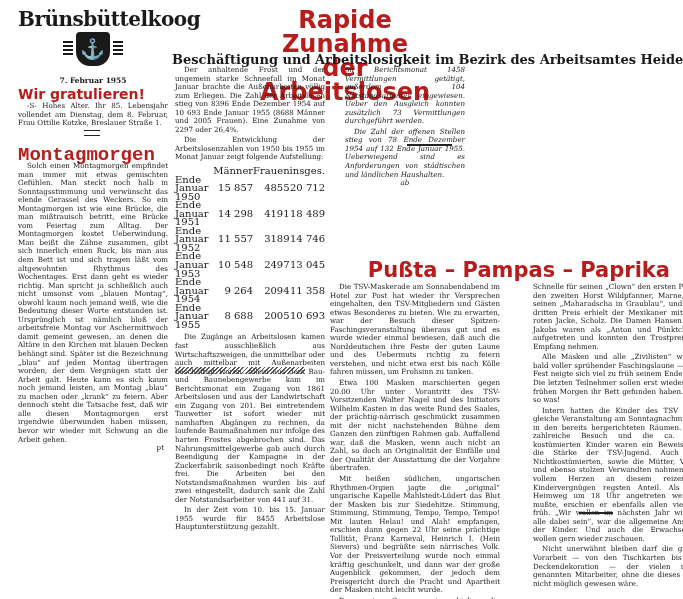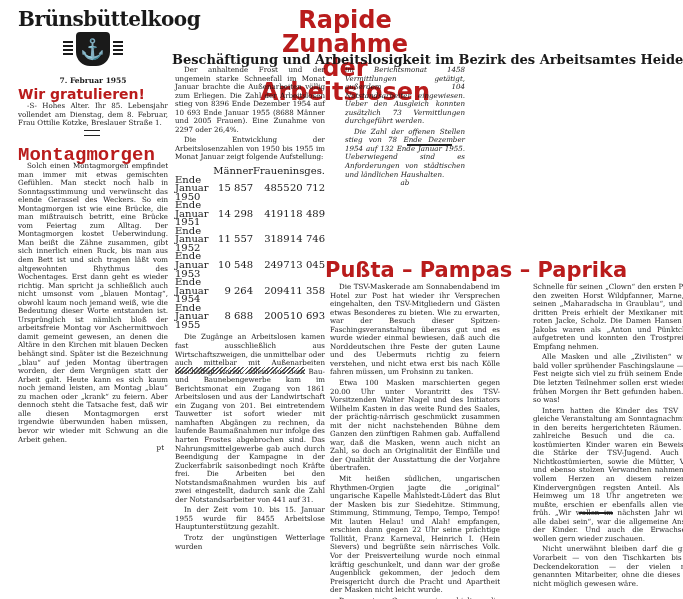--- a/index.html
+++ b/index.html
@@ -18,21 +18,21 @@
   .mast2{font-weight:bold;font-size:19px;letter-spacing:-0.5px;}
   .date{left:18px;top:76px;width:150px;text-align:center;font-size:7.5px;font-weight:bold;}
   .h-wir{left:18px;top:86px;width:150px;font-size:14px;}
   .h-mon{left:18px;top:144px;width:150px;text-align:left;font-size:19px;font-family:Liberation Mono, monospace;}
   .sep{left:84px;top:130px;width:16px;height:4px;border-top:1.5px solid #222;border-bottom:1.5px solid #222;}
   .h-rapide{left:240px;top:8px;width:210px;text-align:center;font-size:24px;line-height:24px;}
   .subhead{left:172px;top:52px;width:296px;text-align:left;font-size:13px;font-weight:bold;white-space:nowrap;}
   .zigzag{left:175px;top:367px;width:130px;height:7px;background:repeating-linear-gradient(135deg,#333 0 1.3px,transparent 1.3px 3px);opacity:.8;}
   .rule1{left:407px;top:144px;width:45px;height:1.5px;background:#222;}
   .rule2{left:579px;top:512px;width:34px;height:1.5px;background:#222;}
-  .h-pussta{left:325px;top:258px;width:345px;text-align:left;font-size:21px;line-height:24px;}
+  .h-pussta{left:325px;top:258px;width:345px;text-align:right;font-size:21px;line-height:24px;}
   table.stats{border-collapse:collapse;font-size:10px;line-height:8.55px;width:150px;}
   table.stats td,table.stats th{padding:0;font-weight:normal;}
   table.stats td.n,table.stats th.n{text-align:right;}
 </style>
 </head>
 <body>
 
 <div class="abs masthead">
   <div class="mast1">Brünsbüttelkoog</div>
   <div class="mast-row">
@@ -105,21 +105,20 @@
     <tr>
       <td>Ende Januar 1955</td>
       <td class="n">8 688</td>
       <td class="n">2005</td>
       <td class="n">10 693</td>
     </tr>
   </tbody>
     </table>
   <p style="margin-top:4px;">Die Zugänge an Arbeitslosen kamen fast ausschließlich aus Wirtschaftszweigen, die unmittelbar oder auch mittelbar mit Außenarbeiten beschäftigt waren. Allein aus dem Bau- und Baunebengewerbe kam im Berichtsmonat ein Zugang von 1861 Arbeitslosen und aus der Landwirtschaft ein Zugang von 201. Bei eintretendem Tauwetter ist sofort wieder mit namhaften Abgängen zu rechnen, da laufende Baumaßnahmen nur infolge des harten Frostes abgebrochen sind. Das Nahrungsmittelgewerbe gab auch durch Beendigung der Kampagne in der Zuckerfabrik saisonbedingt noch Kräfte frei. Die Arbeiten bei den Notstandsmaßnahmen wurden bis auf zwei eingestellt, dadurch sank die Zahl der Notstandsarbeiter von 441 auf 31.</p>
   <p>In der Zeit vom 10. bis 15. Januar 1955 wurde für 8455 Arbeitslose Hauptunterstützung gezahlt.</p>
-  <p>Trotz der ungünstigen Wetterlage wurden</p>
 </div>
 <div class="abs zigzag"></div>
 
 <div class="abs txt" style="left:345px;top:66px;width:120px;font-style:italic;">
   <p style="text-indent:0;">im Berichtsmonat 1458 Vermittlungen getätigt, außerdem 104 Notstandsarbeiter eingewiesen. Ueber den Ausgleich konnten zusätzlich 73 Vermittlungen durchgeführt werden.</p>
   <p>Die Zahl der offenen Stellen stieg von 78 Ende Dezember 1954 auf 132 Ende Januar 1955. Ueberwiegend sind es Anforderungen von städtischen und ländlichen Haushalten.</p>
   <div style="text-align:center;">ab</div>
 </div>
 <div class="abs rule1"></div>
 

